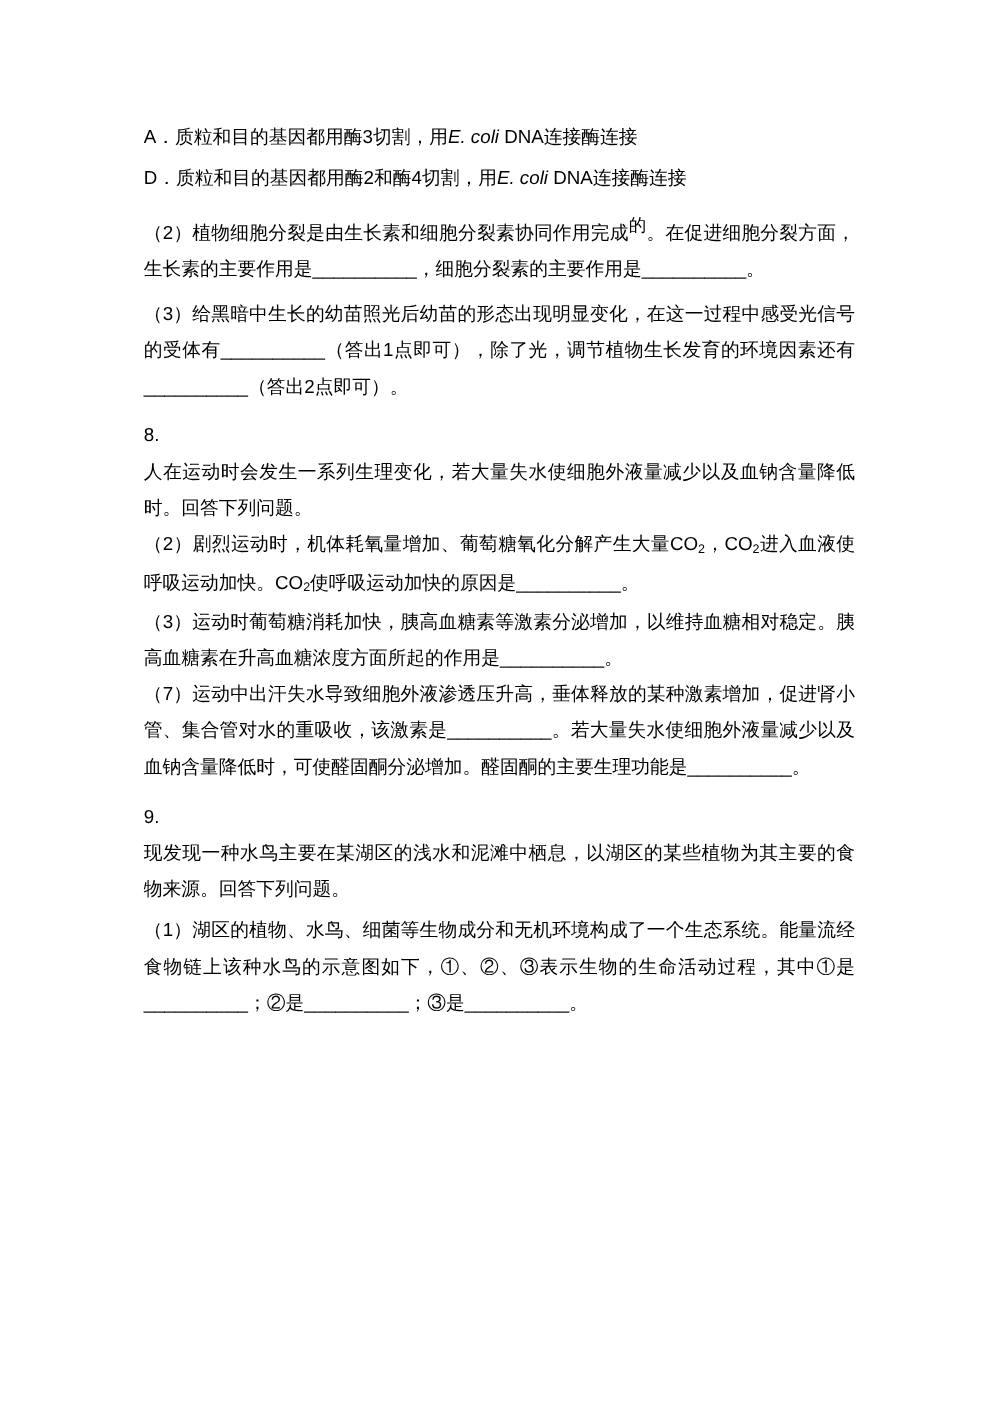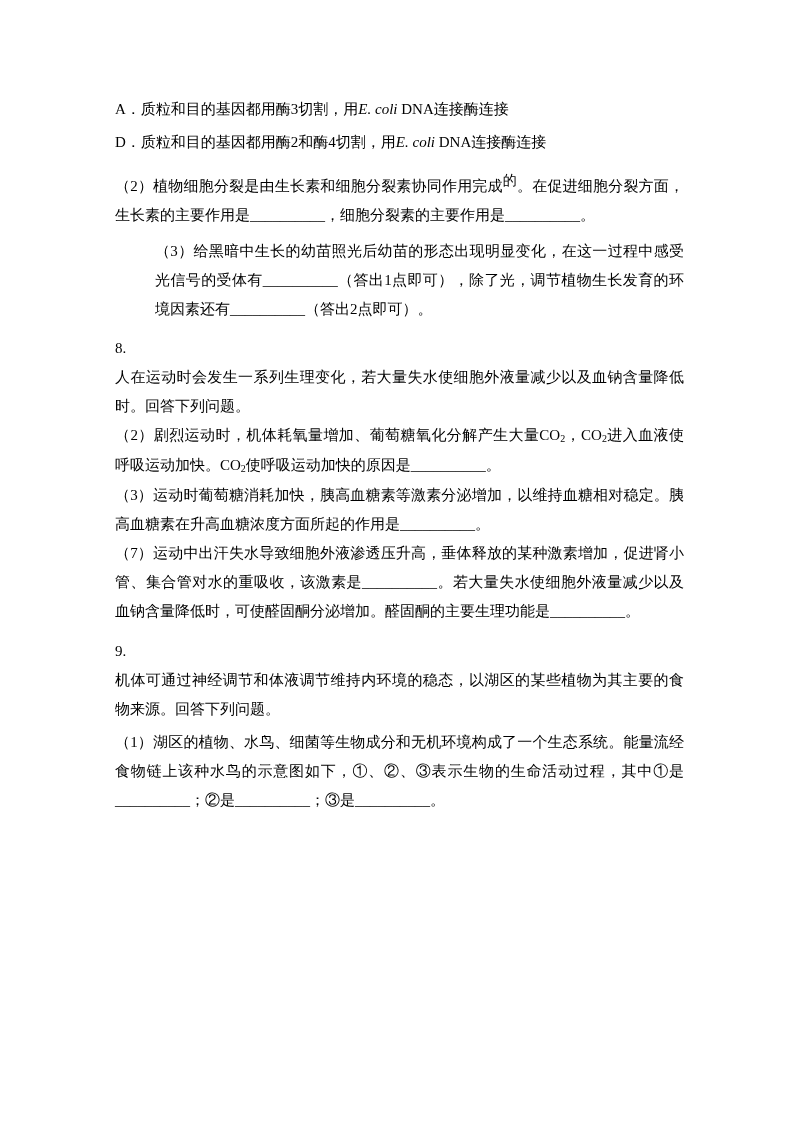--- a/index.html
+++ b/index.html
@@ -8,40 +8,40 @@
     background: #ffffff;
   }
   .page {
     position: relative;
     width: 794px;
     height: 1123px;
     box-sizing: border-box;
     padding: 95px 110px 0 115px;
     background: #ffffff;
     color: #000000;
-    font-family: Liberation Serif, serif;
+    font-family: Liberation Sans, sans-serif;
     overflow: hidden;
   }
   .para {
     margin: 0;
     font-size: 15px;
     line-height: 29px;
     text-align: justify;
     word-break: break-all;
   }
   
   p[data-name="option-a"],
   p[data-name="option-b"],
   p[data-name="option-c"] { margin-bottom: 4px; }
   p[data-name="option-d"] { margin-bottom: 15px; }
 
   
   p[data-name="q7-part-1"],
   p[data-name="q7-part-2"] { margin-bottom: 7px; }
-  p[data-name="q7-part-3"] { margin-bottom: 10px; margin-left: 40px; }
+  p[data-name="q7-part-3"] { margin-bottom: 10px; }
 
   
   p[data-name="q8-part-4"] { margin-bottom: 11px; }
 
   p[data-name="q9-stem"] { margin-bottom: 4px; }
 
   .seg-italic {
     font-style: italic;
   }
   .seg-sup {
@@ -67,16 +67,16 @@
       <p class="para" data-name="option-a"><span data-name="text-run">A．质粒和目的基因都用酶3切割，用</span><span data-name="italic-text" class="seg-italic">E. coli</span><span data-name="text-run"> DNA连接酶连接</span></p>
       <p class="para" data-name="option-d"><span data-name="text-run">D．质粒和目的基因都用酶2和酶4切割，用</span><span data-name="italic-text" class="seg-italic">E. coli</span><span data-name="text-run"> DNA连接酶连接</span></p>
       <p class="para" data-name="q7-part-2"><span data-name="text-run">（2）植物细胞分裂是由生长素和细胞分裂素协同作用完成</span><span data-name="superscript-text" class="seg-sup">的</span><span data-name="text-run">。在促进细胞分裂方面，生长素的主要作用是</span><span data-name="answer-blank" class="seg-blank">__________</span><span data-name="text-run">，细胞分裂素的主要作用是</span><span data-name="answer-blank" class="seg-blank">__________</span><span data-name="text-run">。</span></p>
       <p class="para" data-name="q7-part-3"><span data-name="text-run">（3）给黑暗中生长的幼苗照光后幼苗的形态出现明显变化，在这一过程中感受光信号的受体有</span><span data-name="answer-blank" class="seg-blank">__________</span><span data-name="text-run">（答出1点即可），除了光，调节植物生长发育的环境因素还有</span><span data-name="answer-blank" class="seg-blank">__________</span><span data-name="text-run">（答出2点即可）。</span></p>
       <p class="para" data-name="q8-number"><span data-name="text-run">8.</span></p>
       <p class="para" data-name="q8-stem"><span data-name="text-run">人在运动时会发生一系列生理变化，若大量失水使细胞外液量减少以及血钠含量降低时。回答下列问题。</span></p>
       <p class="para" data-name="q8-part-2"><span data-name="text-run">（2）剧烈运动时，机体耗氧量增加、葡萄糖氧化分解产生大量CO</span><span data-name="subscript-text" class="seg-sub">2</span><span data-name="text-run">，CO</span><span data-name="subscript-text" class="seg-sub">2</span><span data-name="text-run">进入血液使呼吸运动加快。CO</span><span data-name="subscript-text" class="seg-sub">2</span><span data-name="text-run">使呼吸运动加快的原因是</span><span data-name="answer-blank" class="seg-blank">__________</span><span data-name="text-run">。</span></p>
       <p class="para" data-name="q8-part-3"><span data-name="text-run">（3）运动时葡萄糖消耗加快，胰高血糖素等激素分泌增加，以维持血糖相对稳定。胰高血糖素在升高血糖浓度方面所起的作用是</span><span data-name="answer-blank" class="seg-blank">__________</span><span data-name="text-run">。</span></p>
       <p class="para" data-name="q8-part-4"><span data-name="text-run">（7）运动中出汗失水导致细胞外液渗透压升高，垂体释放的某种激素增加，促进肾小管、集合管对水的重吸收，该激素是</span><span data-name="answer-blank" class="seg-blank">__________</span><span data-name="text-run">。若大量失水使细胞外液量减少以及血钠含量降低时，可使醛固酮分泌增加。醛固酮的主要生理功能是</span><span data-name="answer-blank" class="seg-blank">__________</span><span data-name="text-run">。</span></p>
       <p class="para" data-name="q9-number"><span data-name="text-run">9.</span></p>
-      <p class="para" data-name="q9-stem"><span data-name="text-run">机体可通过神经调节和体液调节维持内环境的稳态，以湖区的某些植物为其主要的食物来源。回答下列问题。</span></p>
+      <p class="para" data-name="q9-stem"><span data-name="text-run">现发现一种水鸟主要在某湖区的浅水和泥滩中栖息，以湖区的某些植物为其主要的食物来源。回答下列问题。</span></p>
       <p class="para" data-name="q9-part-1"><span data-name="text-run">（1）湖区的植物、水鸟、细菌等生物成分和无机环境构成了一个生态系统。能量流经食物链上该种水鸟的示意图如下，①、②、③表示生物的生命活动过程，其中①是</span><span data-name="answer-blank" class="seg-blank">__________</span><span data-name="text-run">；②是</span><span data-name="answer-blank" class="seg-blank">__________</span><span data-name="text-run">；③是</span><span data-name="answer-blank" class="seg-blank">__________</span><span data-name="text-run">。</span></p>
     </div>
 </div>
 
 </body></html>

